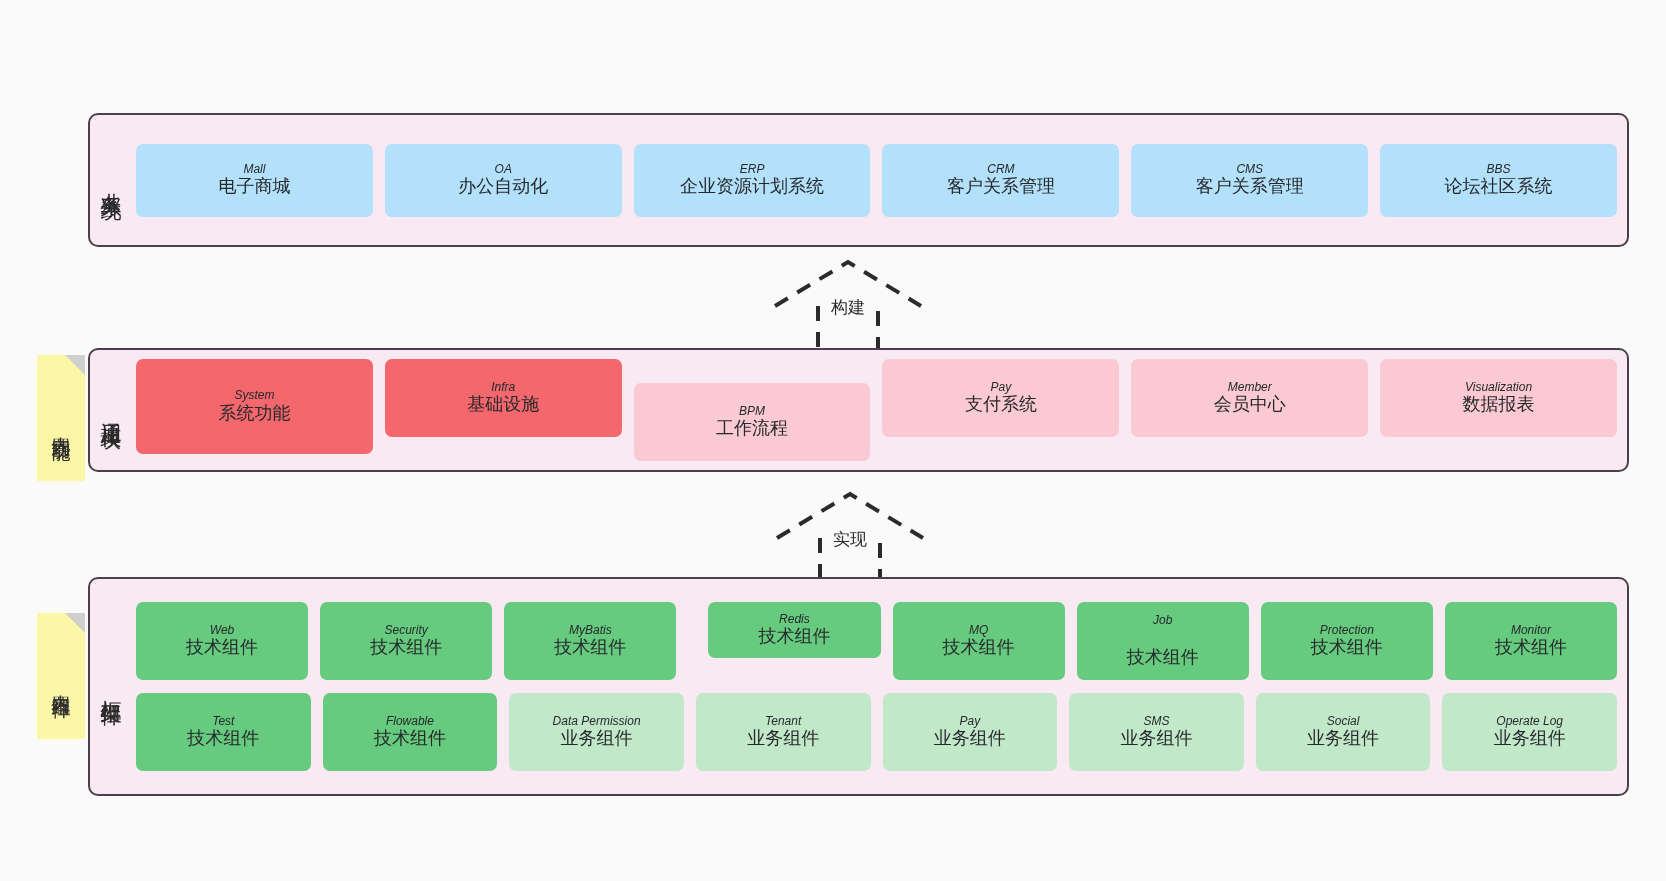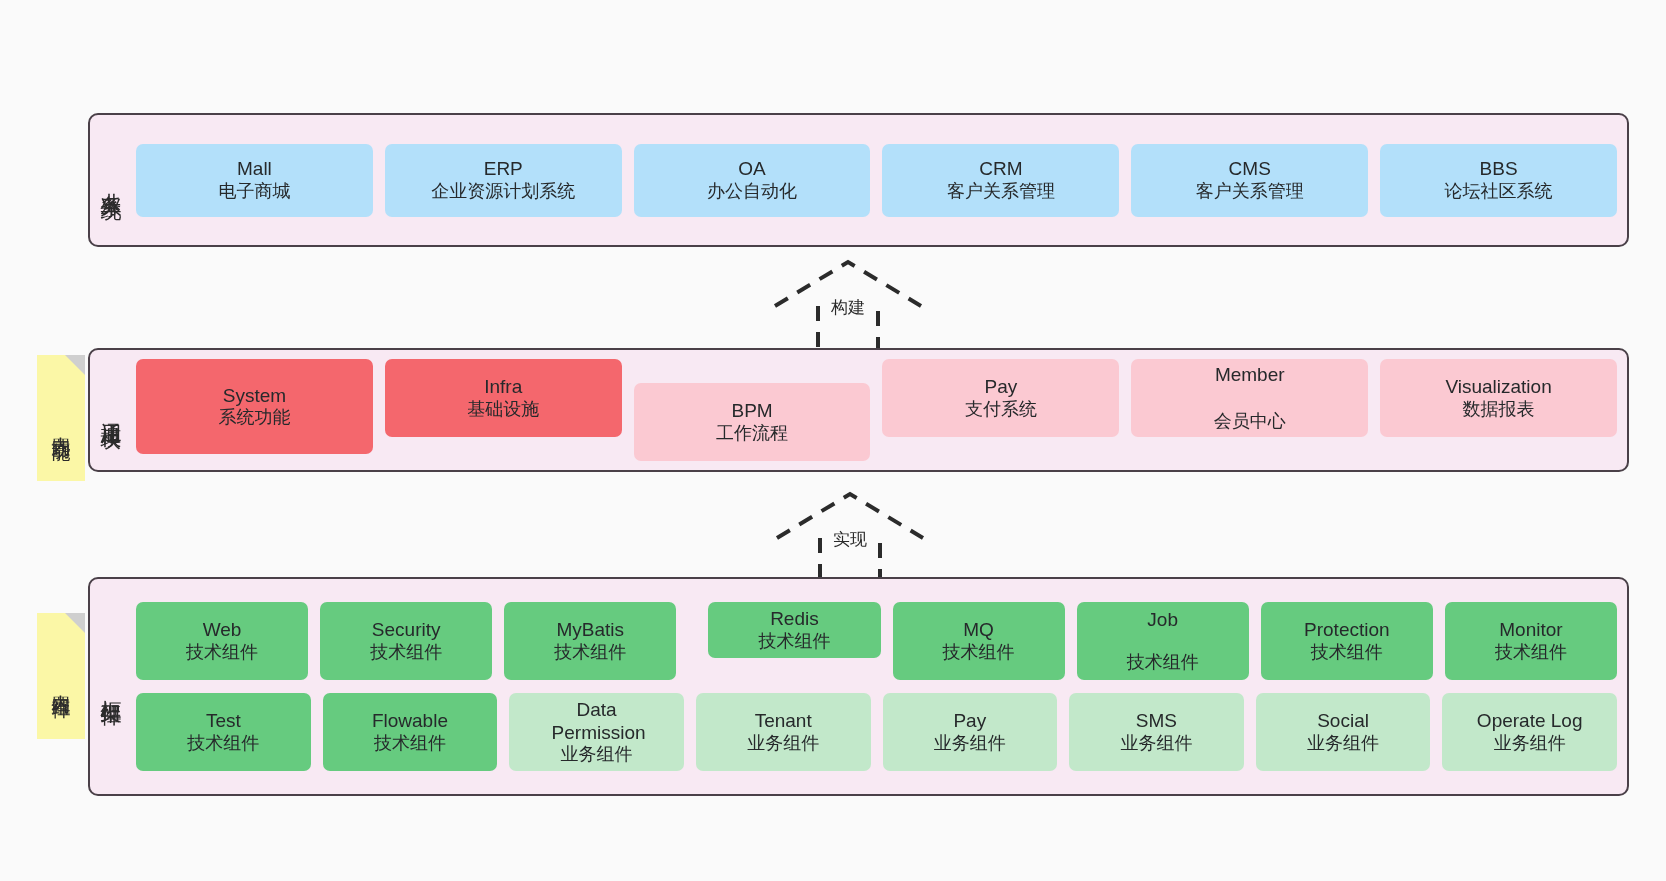--- a/index.html
+++ b/index.html
@@ -54,21 +54,21 @@
     display:flex;
     flex-direction:column;
     align-items:center;
     justify-content:center;
     text-align:center;
     color:#26292b;
     line-height:1.22;
     padding:4px 6px;
     box-sizing:border-box;
   }
-  .node .t1{font-size:19px;}
+  .node .t1{font-size:12px;font-style:italic;}
   .node .t2{font-size:18px;}
 
   
   .c-blue      {background:#b3e0fa;}
   .c-red       {background:#f4676d;}
   .c-pink      {background:#fbc9d2;}
   .c-green     {background:#66cb7f;}
   .c-lightgreen{background:#c2e8ca;}
 
   
@@ -118,26 +118,26 @@
 
 <div class="section" style="left:88px;top:113px;width:1541px;height:134px;">
   <div class="section-label">业务系统</div>
   <div class="boxes">
     <div class="box-row">
       <div class="node c-blue" style="height:73px;">
         <span class="t1">Mall</span>
         <span class="t2">电子商城</span>
       </div>
       <div class="node c-blue" style="height:73px;">
+        <span class="t1">OA</span>
+        <span class="t2">办公自动化</span>
+      </div>
+      <div class="node c-blue" style="height:73px;">
         <span class="t1">ERP</span>
         <span class="t2">企业资源计划系统</span>
-      </div>
-      <div class="node c-blue" style="height:73px;">
-        <span class="t1">OA</span>
-        <span class="t2">办公自动化</span>
       </div>
       <div class="node c-blue" style="height:73px;">
         <span class="t1">CRM</span>
         <span class="t2">客户关系管理</span>
       </div>
       <div class="node c-blue" style="height:73px;">
         <span class="t1">CMS</span>
         <span class="t2">客户关系管理</span>
       </div>
       <div class="node c-blue" style="height:73px;">
@@ -174,21 +174,21 @@
         <span class="t2">基础设施</span>
       </div>
       <div class="node c-pink" style="height:78px;margin-top:24px;">
         <span class="t1">BPM</span>
         <span class="t2">工作流程</span>
       </div>
       <div class="node c-pink" style="height:78px;">
         <span class="t1">Pay</span>
         <span class="t2">支付系统</span>
       </div>
-      <div class="node c-pink" style="height:78px;justify-content:space-between;">
+      <div class="node c-pink" style="height:78px;">
         <span class="t1">Member</span>
         <span class="t2">会员中心</span>
       </div>
       <div class="node c-pink" style="height:78px;">
         <span class="t1">Visualization</span>
         <span class="t2">数据报表</span>
       </div>
     </div>
   </div>
 </div>

